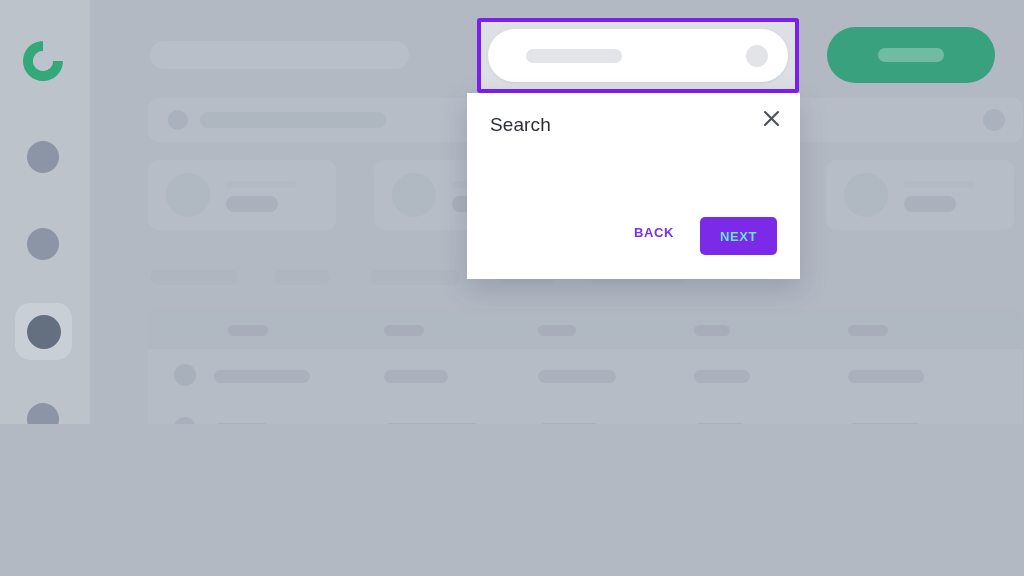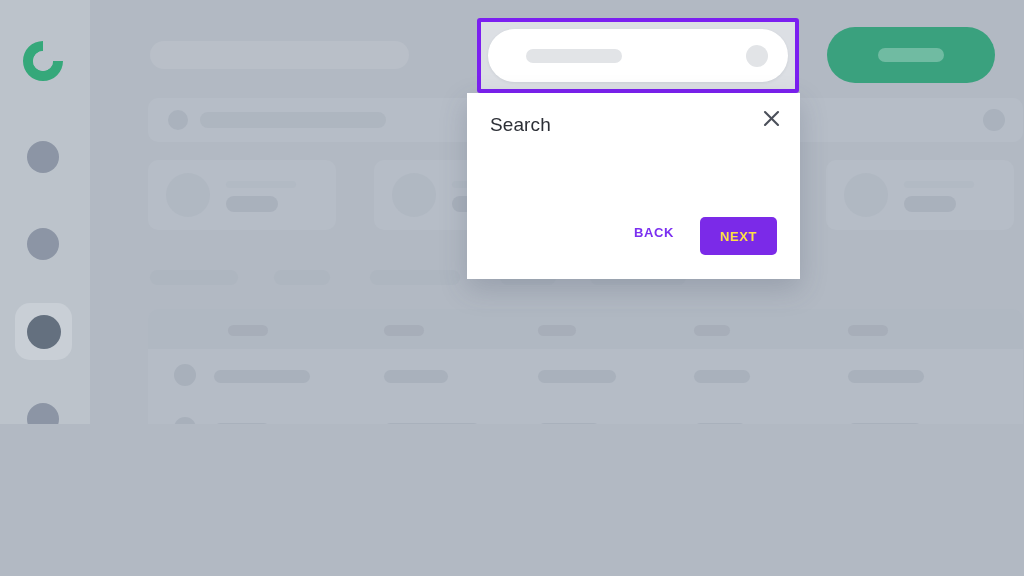--- a/index.html
+++ b/index.html
@@ -190,21 +190,21 @@
     display: flex; align-items: flex-start; gap: 16px;
   }
   #back-button {
     background: none; border: none;
     color: #7b2ff0; font-size: 13px; font-weight: 700;
     letter-spacing: 0.6px; cursor: pointer; padding: 8px 10px;
     font-family: "Liberation Sans", sans-serif;
   }
   #next-button {
     background: #7b2ae8; border: none;
-    color: #fde047; font-size: 13px; font-weight: 700;
+    color: #5eead4; font-size: 13px; font-weight: 700;
     letter-spacing: 0.6px; cursor: pointer;
     padding: 0 20px; height: 38px; border-radius: 5px;
     font-family: "Liberation Sans", sans-serif;
   }
 </style>
 </head>
 <body>
 
 <div id="app">
 

